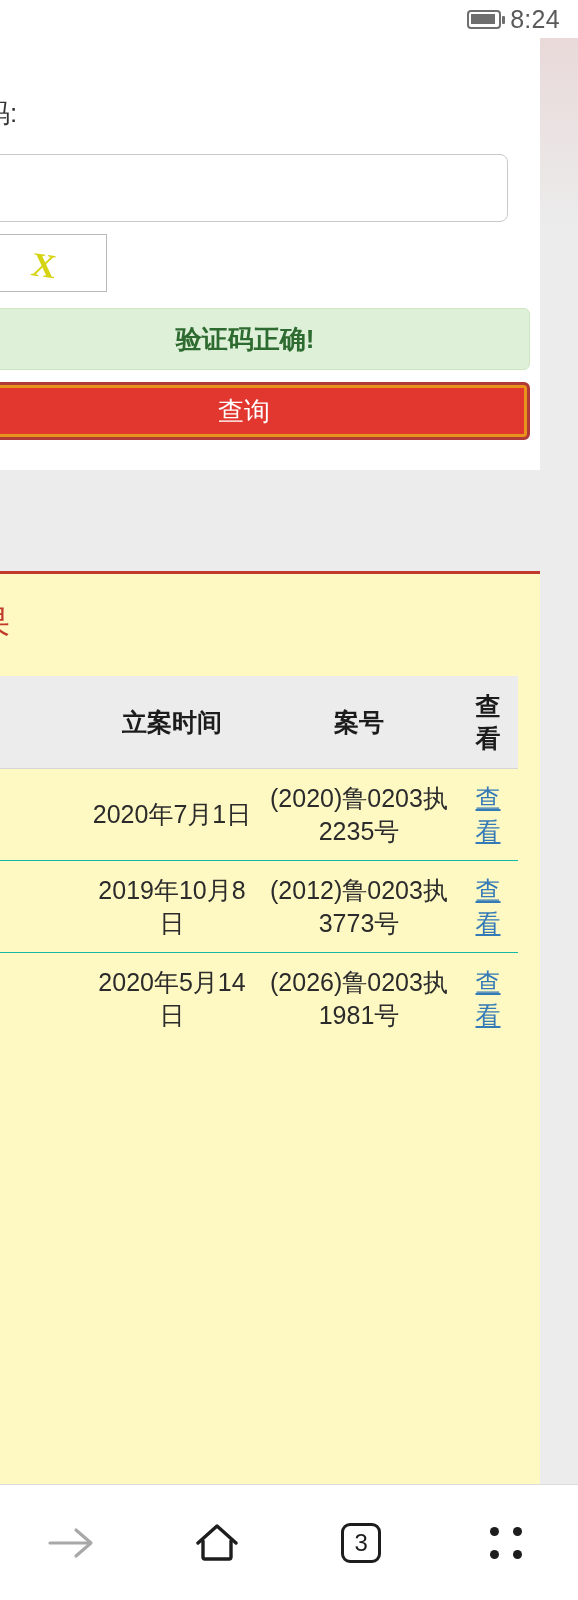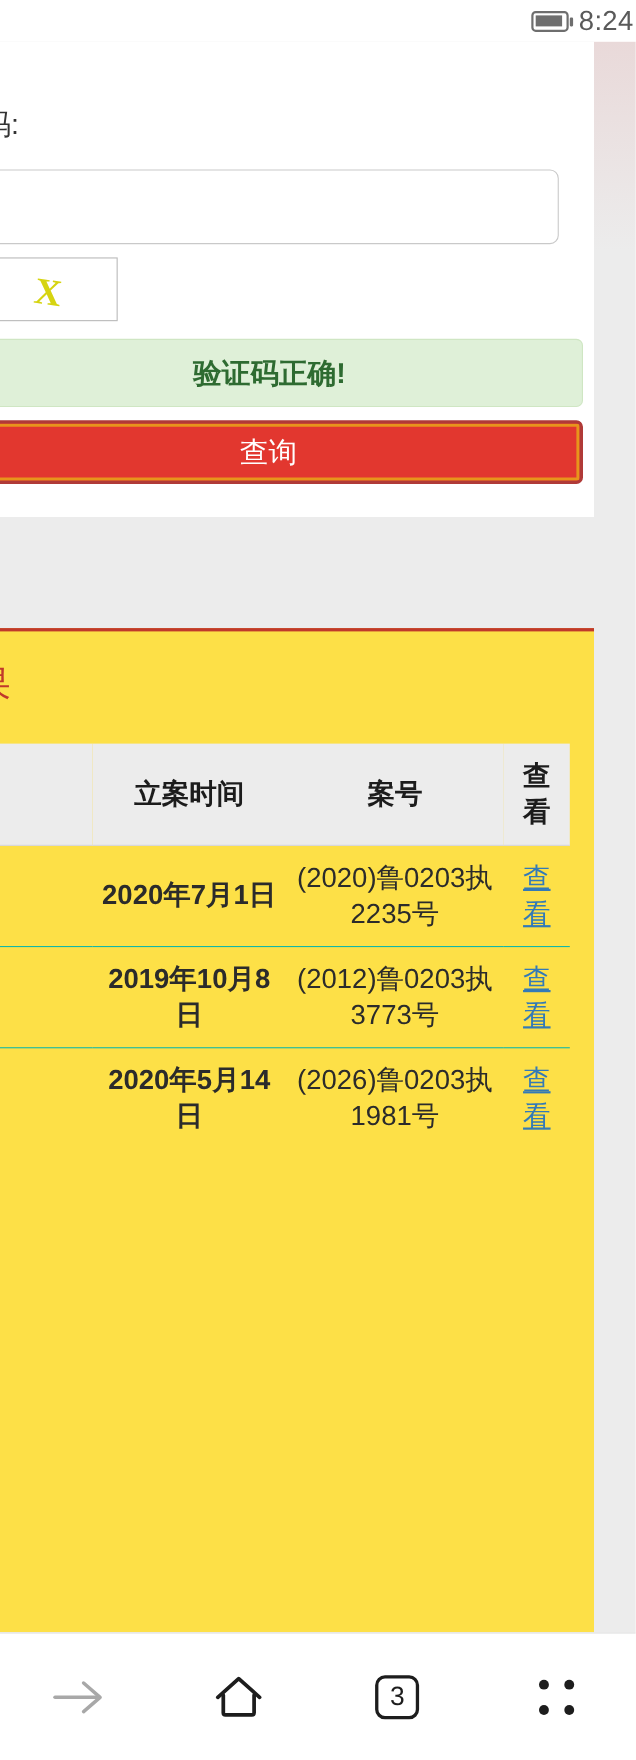--- a/index.html
+++ b/index.html
@@ -14,21 +14,21 @@
     width: 578px; height: 1600px;
     background: #ffffff;
   }
 
   
   .statusbar {
     position: absolute; top: 0; left: 0;
     width: 578px; height: 38px;
     background: #ffffff;
     display: flex; align-items: center; justify-content: flex-end;
-    padding-right: 2px;
+    padding-right: 18px;
   }
   .battery-icon {
     position: relative;
     width: 34px; height: 19px;
     border: 2.5px solid #6e6e6e;
     border-radius: 4px;
     margin-right: 9px;
     display: inline-block;
   }
   .battery-icon::before {
@@ -136,21 +136,21 @@
     left: 0; top: 432px;
     width: 540px; height: 101px;
     background: #ececec;
   }
 
   
   .results-card {
     position: absolute;
     left: 0; top: 533px;
     width: 540px; height: 913px;
-    background: #fde047;
+    background: #fef9c3;
     border-top: 3px solid #c0392b;
   }
   .results-title {
     position: absolute;
     left: -58px; top: 26px;
     font-size: 34px;
     color: #c0392b;
     white-space: nowrap;
   }
 
@@ -175,21 +175,21 @@
     font-size: 25px;
     color: #2b2b2b;
     padding: 13px 6px;
     text-align: center;
     vertical-align: middle;
     line-height: 1.3;
     border-top: 1px solid #14b8a6;
   }
   .result-table tbody tr:first-child td { border-top: 1px solid #d6d6d6; }
   .col-name  { width: 136px; }
-  .col-date  { width: 176px; font-weight: bold; }
+  .col-date  { width: 176px; }
   .col-case  { width: 198px; }
   .col-view  { width: 60px; }
   .view-link {
     color: #337ab7;
     text-decoration: underline;
     cursor: pointer;
     font-size: 25px;
   }
 
   

